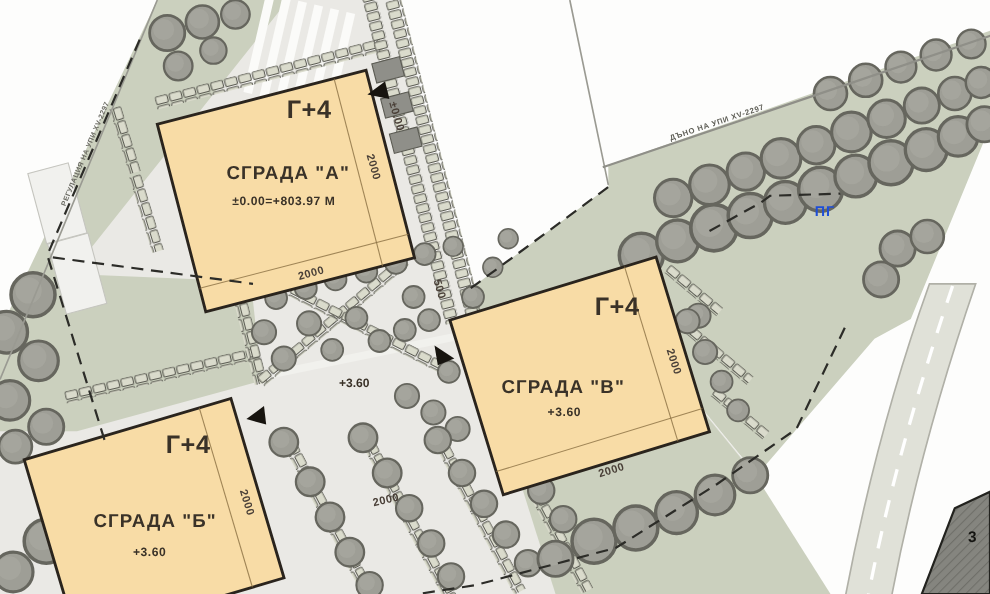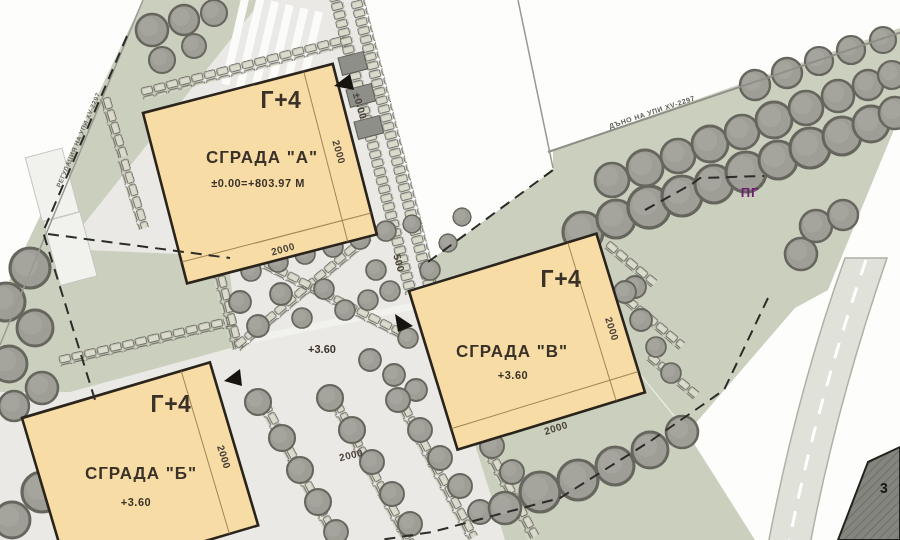--- a/index.html
+++ b/index.html
@@ -7,21 +7,21 @@
          background:#fdfdfc;font-family:"Liberation Sans",sans-serif;}
   .stage svg{position:absolute;left:0;top:0;}
   .lbl{position:absolute;transform:translate(-50%,-50%);white-space:nowrap;
        font-weight:bold;color:var(--label,#3a3228);pointer-events:none;}
   .bname{font-size:17px;letter-spacing:1px;}
   .bfloors{font-size:23px;letter-spacing:.5px;}
   .belev{font-size:11px;letter-spacing:.5px;}
   .dim{font-size:10px;color:var(--dim,#4a4038);letter-spacing:.5px;}
   .small-edge{font-size:7px;color:#5d5d55;font-weight:bold;letter-spacing:.6px;}
   .tiny-edge{font-size:6.5px;color:#6a6a62;font-weight:bold;letter-spacing:.4px;}
-  .pg{font-size:13px;color:#701a75;letter-spacing:1px;}
+  .pg{font-size:13px;color:#1d4ed8;letter-spacing:1px;}
   .n3{font-size:14px;color:#151512;}
   .plus360{font-size:11px;}
   
   .pave{fill:var(--paving,#eae9e5);}
   .whitezone{fill:#fdfdfc;}
   .green{fill:var(--green,#cbd0be);}
   .bldg{fill:var(--building-fill,#f8dca6);stroke:var(--building-stroke,#2a241d);stroke-width:2.6;}
   .innerline{stroke:#8a6f42;stroke-width:1;fill:none;opacity:.8;}
   .road{fill:var(--road,#e0e1d8);stroke:#b0b0a7;stroke-width:1.5;}
   .roadline{stroke:#ffffff;stroke-width:3;fill:none;stroke-dasharray:16 13;}

